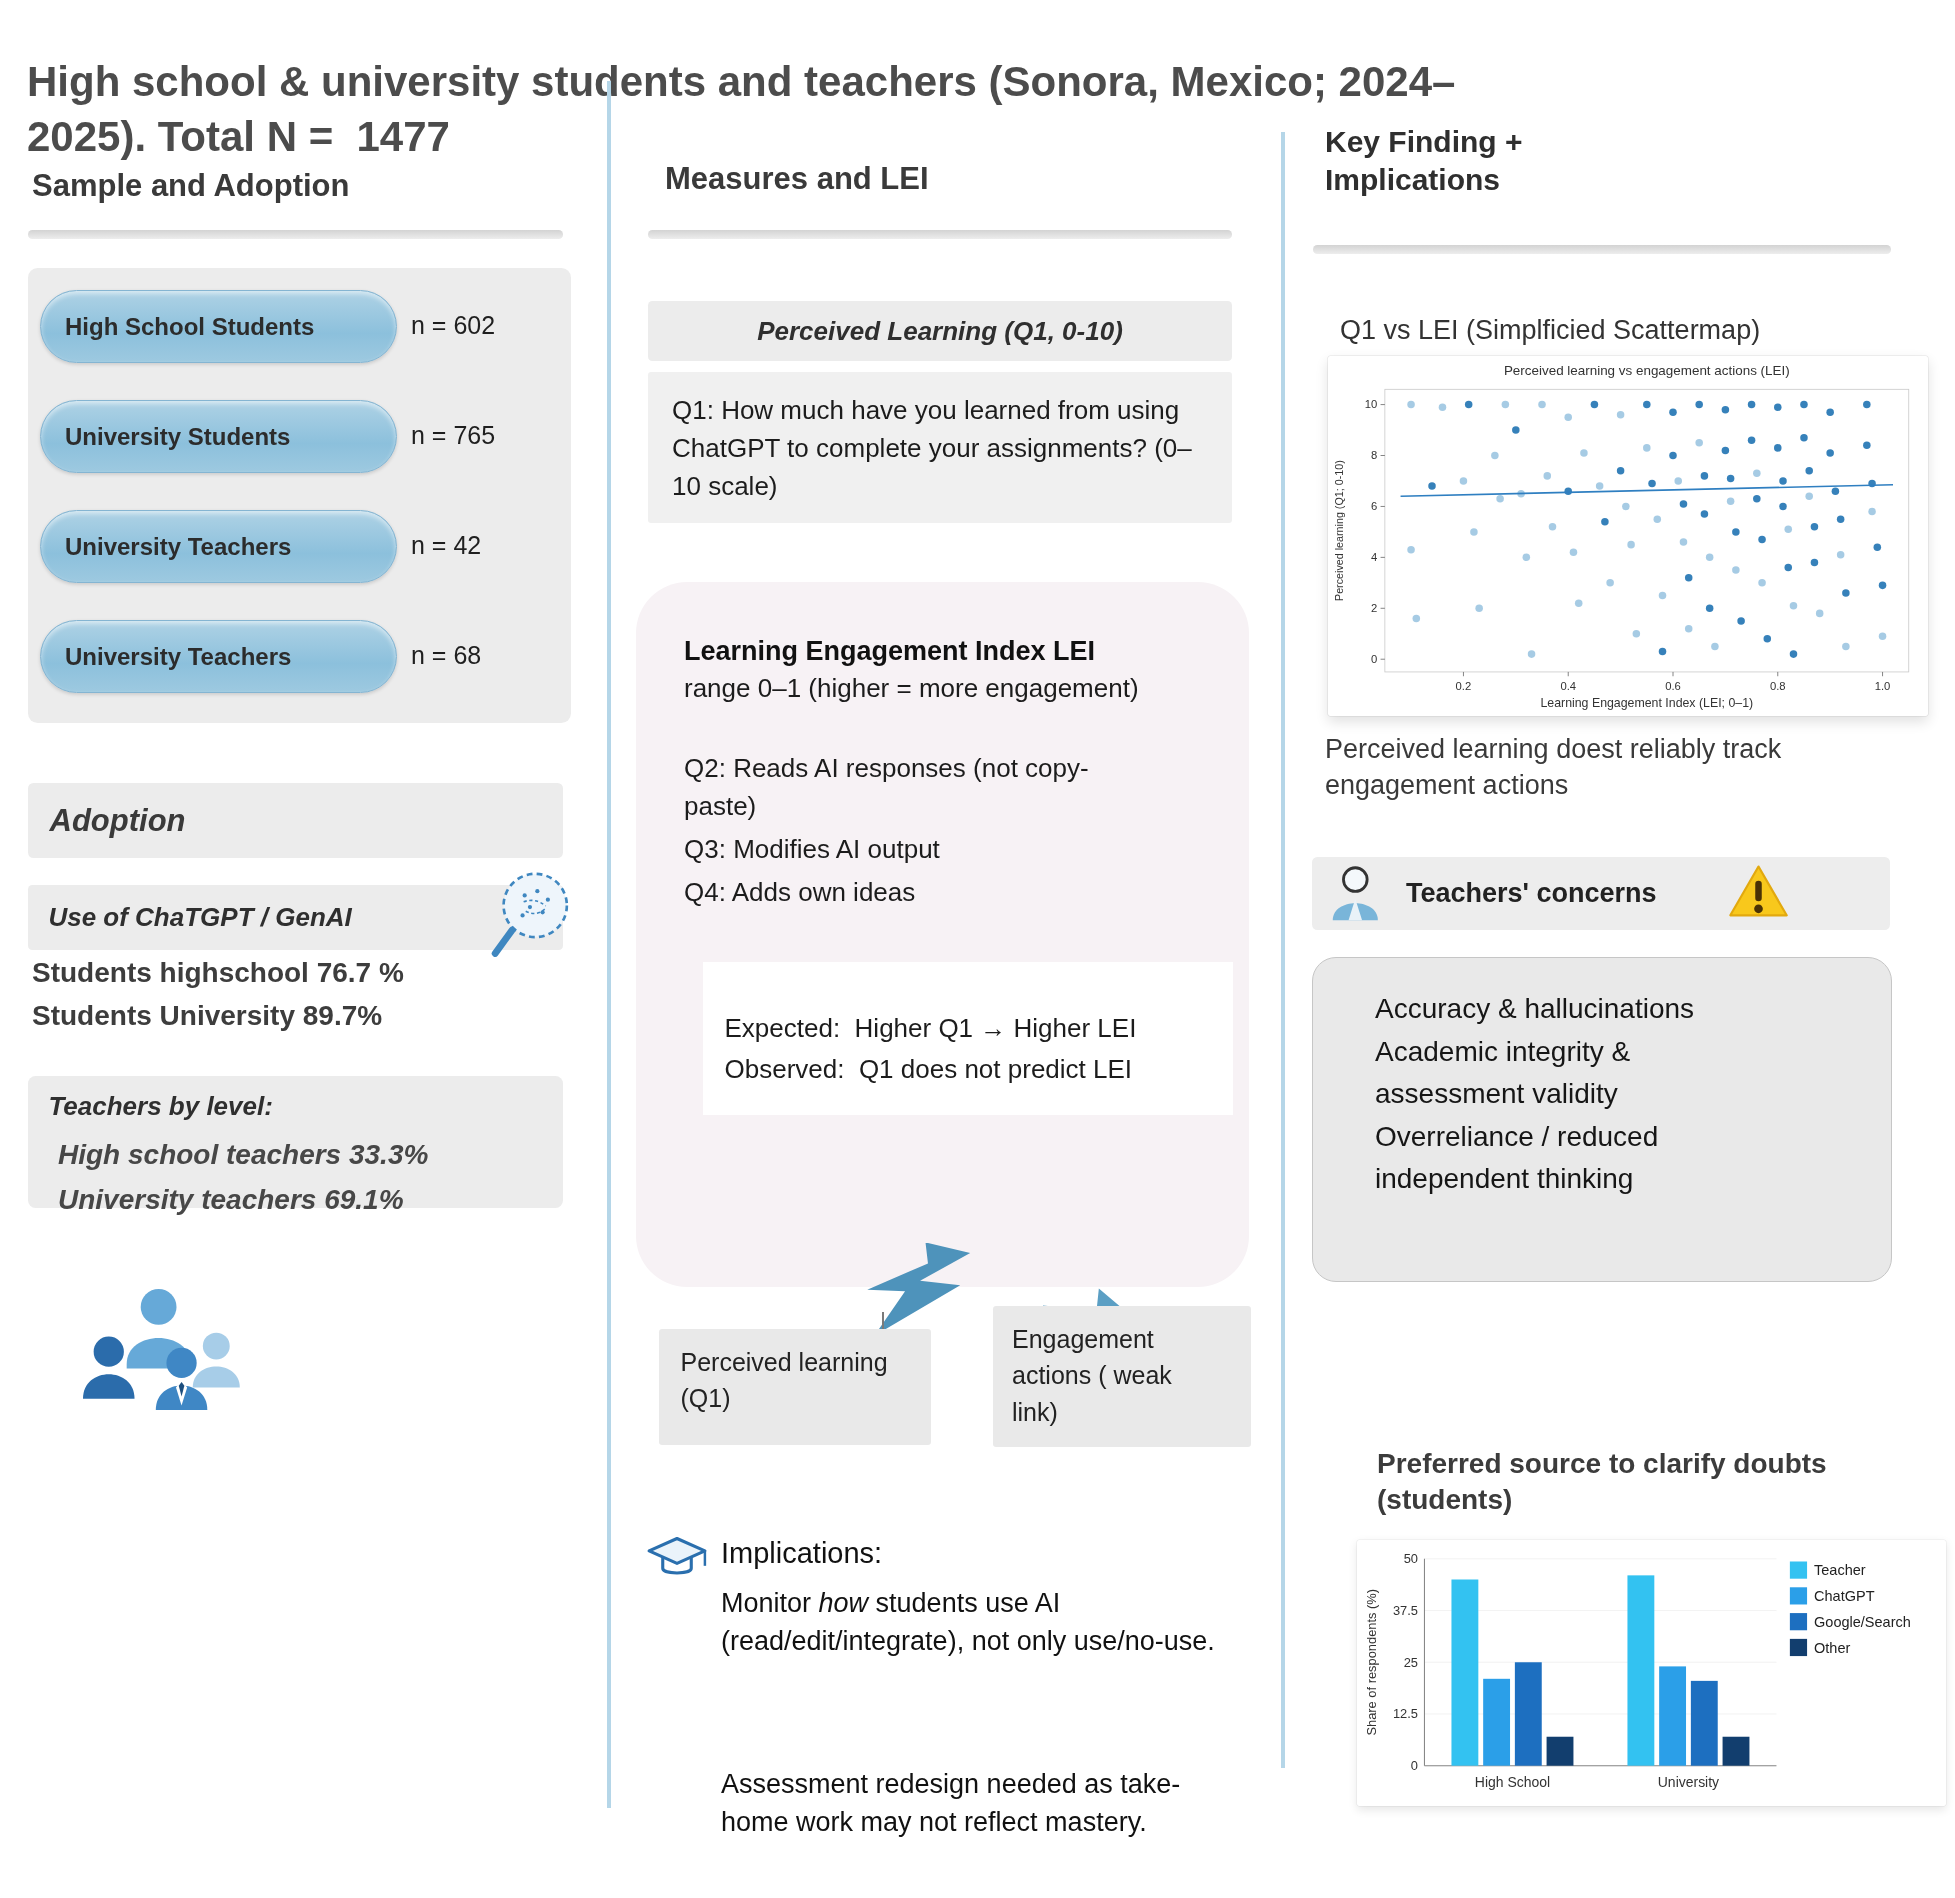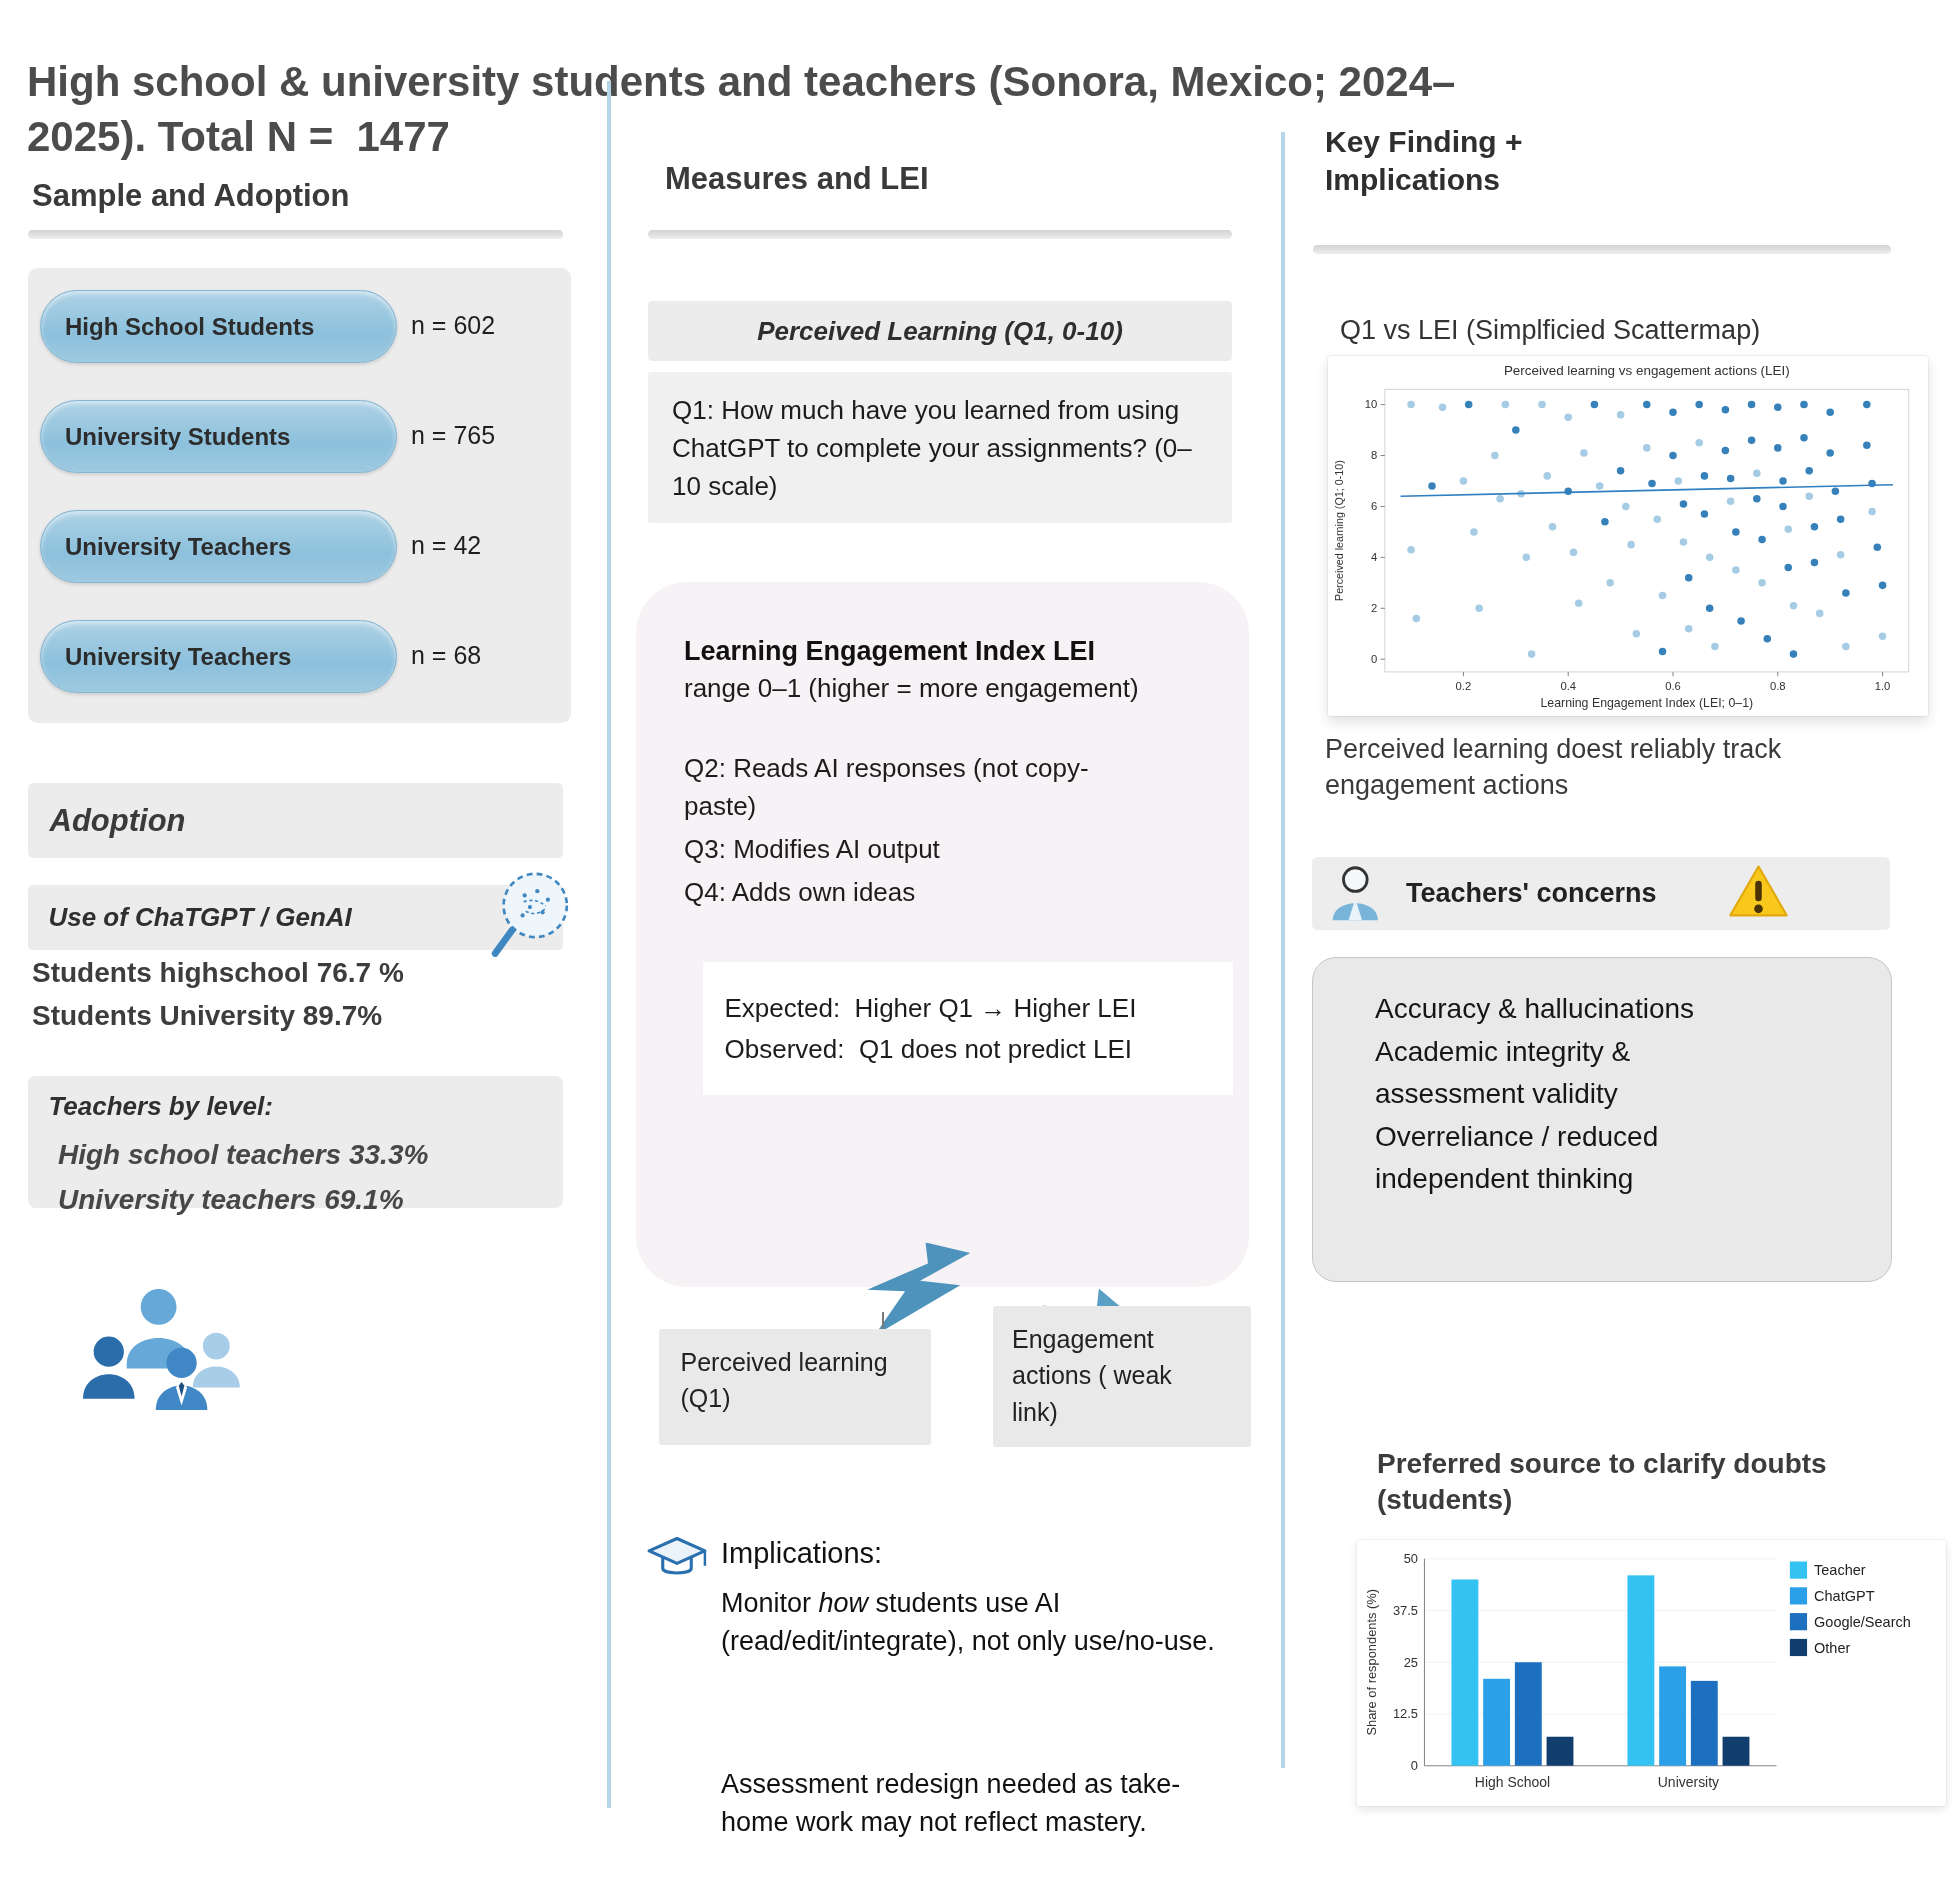--- a/index.html
+++ b/index.html
@@ -32,21 +32,21 @@
 </head>
 <body>
 
 <div id="canvas">
 
   <div class="abs page-title prewrap" style="left:27px;top:9.7px;width:1496px;">High school &amp; university students and teachers (Sonora, Mexico; 2024–2025). Total N =  1477</div>
 
   <div class="abs vdivider" style="left:607px;top:81px;height:1727px;"></div>
   <div class="abs vdivider" style="left:1281px;top:132px;height:1636px;"></div>
 
-  <div class="abs col-header" style="left:32px;top:178px;">Sample and Adoption</div>
+  <div class="abs col-header" style="left:32px;top:168px;">Sample and Adoption</div>
   <div class="abs strip" style="left:28px;top:230px;width:535px;"></div>
 
   <div class="abs panel" style="left:28px;top:268px;width:543px;height:455px;">
     <div class="pill-row" style="top:21.5px;">
       <div class="pill">
           <span>High School Students</span>
         </div>
       <div class="pill-n">n = 602</div>
     </div>
     <div class="pill-row" style="top:132px;">
@@ -124,21 +124,21 @@
   </div>
 
   <div class="abs lei-box" style="left:636px;top:582px;width:613px;height:705px;">
     <div style="padding:54px 48px 0 48px;">
       <div style="font-size:27px;font-weight:bold;color:#111;">Learning Engagement Index LEI</div>
       <div class="body-text" style="margin-top:3.2px;">range 0–1 (higher = more engagement)</div>
       <div class="body-text" style="margin-top:42px;width:468px;">Q2: Reads AI responses (not copy-paste)</div>
       <div class="body-text" style="margin-top:5.4px;">Q3: Modifies AI output</div>
       <div class="body-text" style="margin-top:5.4px;">Q4: Adds own ideas</div>
       <div style="margin-top:51px;margin-left:19px;width:487px;background:#ffffff;padding:26px 21.5px;">
-        <div class="body-text prewrap" style="line-height:1.55;">Expected:  Higher Q1 → Higher LEI</div>
+        <div class="body-text prewrap" style="line-height:1.55;margin-top:20px;">Expected:  Higher Q1 → Higher LEI</div>
         <div class="body-text prewrap" style="line-height:1.55;">Observed:  Q1 does not predict LEI</div>
       </div>
     </div>
   </div>
 
   <svg class="abs" style="left:837px;top:1243px;" width="178" height="113" viewBox="0 0 330 210">
     <polygon points="150,0 235,8 150,72 225,70 80,185 125,95 55,102 160,38" fill="#4e93bb" transform="rotate(8 165 100)"></polygon>
   </svg>
   <div class="abs" style="left:882px;top:1312px;width:2.2px;height:26px;background:#7a7a7a;"></div>
   <svg class="abs" style="left:1041px;top:1283px;" width="116" height="86" viewBox="0 0 215 160">

